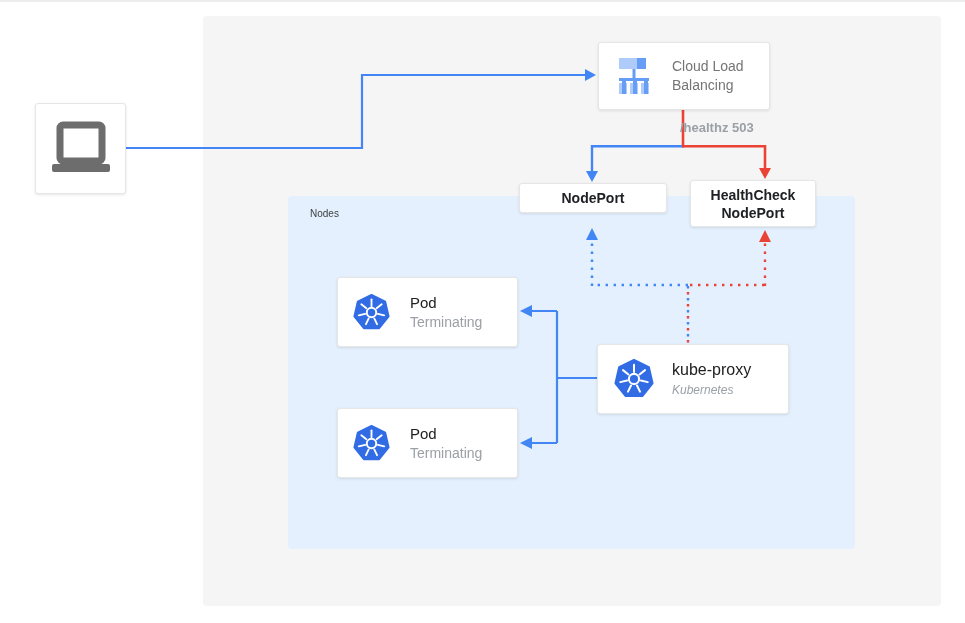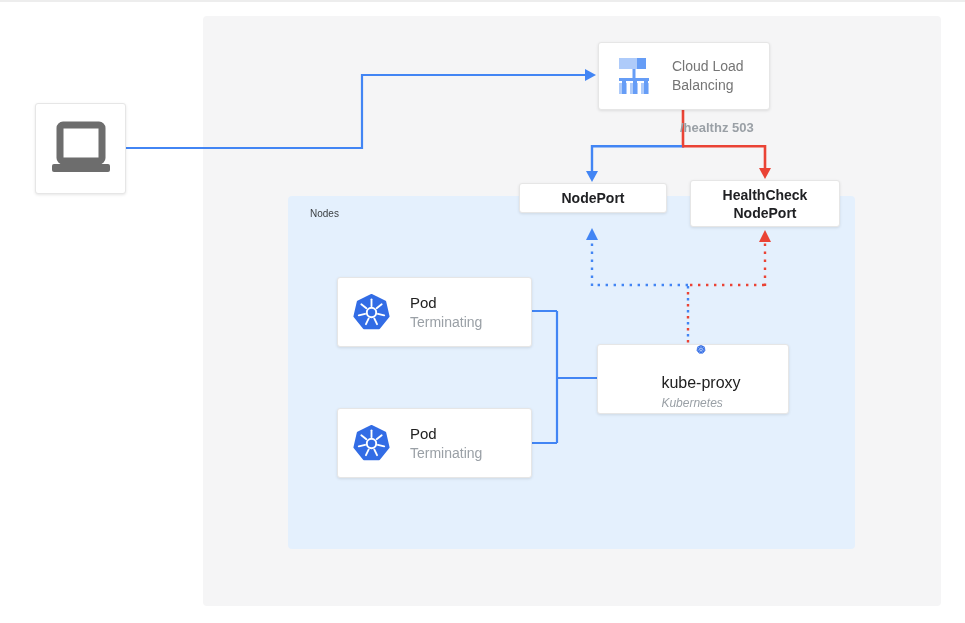--- a/index.html
+++ b/index.html
@@ -17,29 +17,29 @@
   .card{
     position:absolute;background:#ffffff;border:1px solid #e6e6e6;border-radius:3px;
     box-shadow:0 1px 3px rgba(0,0,0,0.10);z-index:3;box-sizing:border-box;
     display:flex;align-items:center;
   }
   #laptop-box{left:35px;top:103px;width:91px;height:91px;justify-content:center;}
   #clb-box{left:598px;top:42px;width:172px;height:68px;padding-left:13px;gap:16px;}
   #clb-box .label{font-size:14px;line-height:19px;color:#757575;width:96px;}
   #healthz-label{left:680px;top:120px;font-size:13px;font-weight:bold;color:#9aa0a6;z-index:3;}
   #nodeport-box{left:519px;top:183px;width:148px;height:30px;justify-content:center;}
-  #healthcheck-box{left:690px;top:180px;width:150px;height:47px;justify-content:center;}
+  #healthcheck-box{left:690px;top:180px;width:126px;height:47px;justify-content:center;}
   .port-label{font-size:14px;font-weight:bold;color:#202124;text-align:center;line-height:18px;}
   #healthcheck-box .port-label{width:112px;}
-  .pod-card{left:337px;width:195px;height:70px;padding-left:15px;gap:20px;}
+  .pod-card{left:337px;width:181px;height:70px;padding-left:15px;gap:20px;}
   #pod-box-1{top:277px;}
   #pod-box-2{top:408px;}
   .k8s-title{font-size:15px;color:#212121;line-height:20px;}
   .k8s-sub{font-size:14px;color:#9aa0a6;line-height:19px;}
-  #kubeproxy-box{left:597px;top:344px;width:192px;height:70px;padding-left:16px;gap:18px;flex-direction:column;}
+  #kubeproxy-box{left:597px;top:344px;width:192px;height:70px;padding-left:16px;gap:18px;}
   #kubeproxy-box .k8s-title{font-size:16px;line-height:22px;}
   #kubeproxy-box .k8s-sub{font-size:12px;font-style:italic;}
 </style>
 </head>
 <body>
 
 <div class="abs" id="page-top-border"></div>
 <div class="abs" id="bg-panel"></div>
 <div class="abs" id="nodes-panel"></div>
 <div class="abs" id="nodes-label">Nodes</div>

